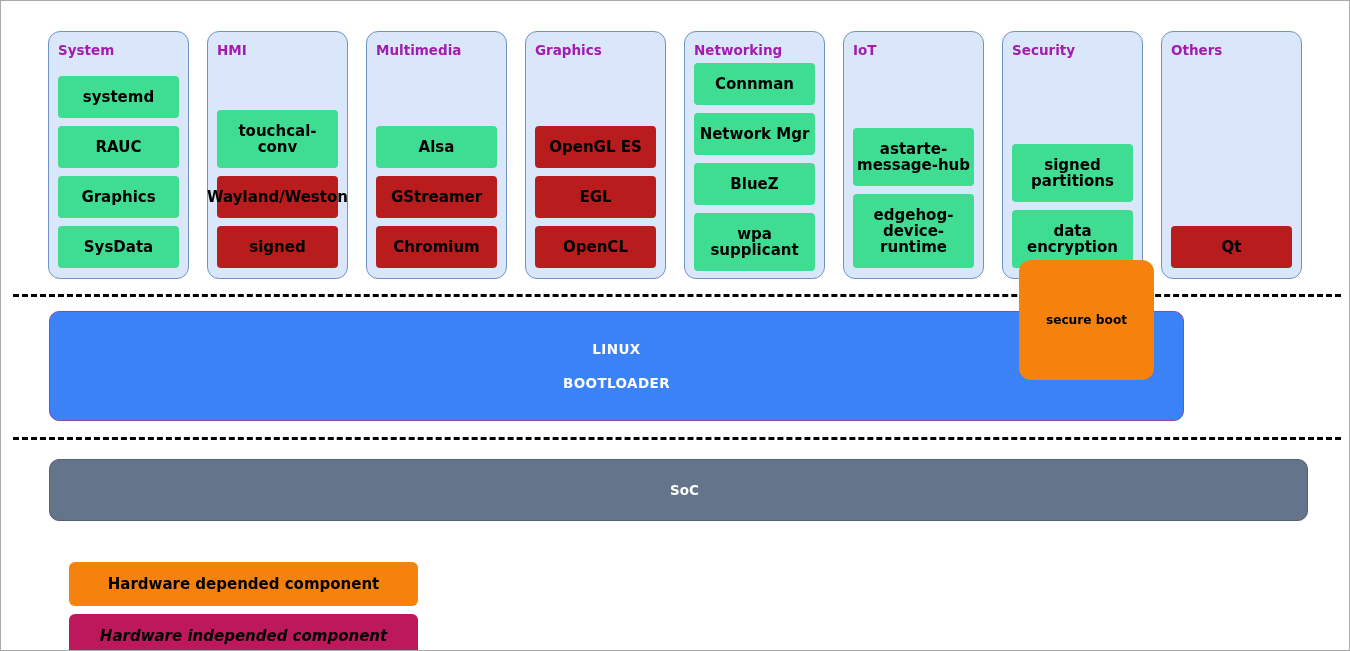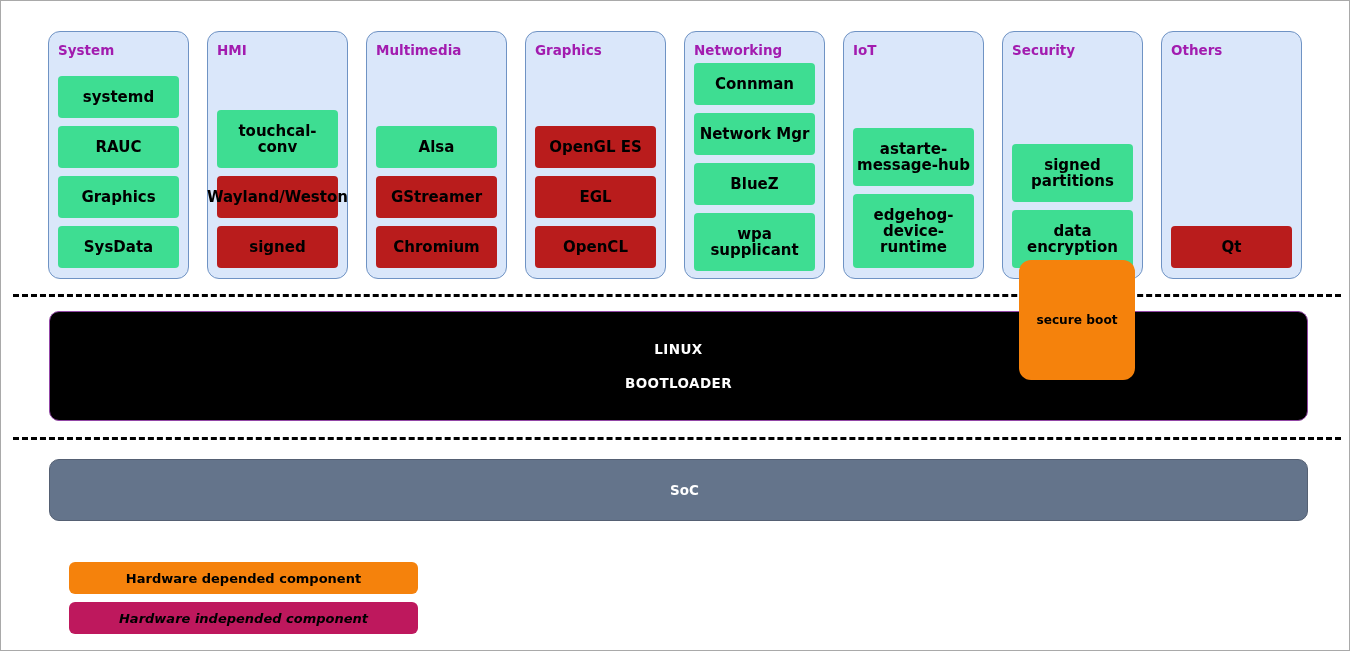--- a/index.html
+++ b/index.html
@@ -72,40 +72,40 @@
     height: 0;
     border-top: 3px dashed #000;
   }
   #dashed-top    { top: 293px; }
   #dashed-bottom { top: 436px; }
 
   
   #bootloader {
     position: absolute;
     left: 48px; top: 310px;
-    width: 1259px; height: 110px;
-    background: #000000;
+    width: 1135px; height: 110px;
+    background: #3b82f6;
     border: 1px solid #9246a6;
     border-radius: 10px;
     display: flex;
     flex-direction: column;
     align-items: center;
     justify-content: center;
     gap: 18px;
     color: #ffffff;
     font-size: 13.5px;
     font-weight: bold;
     letter-spacing: 0.4px;
   }
 
   
   #secure-boot {
     position: absolute;
     left: 1018px; top: 259px;
-    width: 116px; height: 120px;
+    width: 135px; height: 120px;
     background: #f5820c;
     border-radius: 12px;
     display: flex;
     align-items: center;
     justify-content: center;
     font-size: 12.2px;
     font-weight: bold;
     color: #000;
     text-align: center;
     z-index: 5;
@@ -131,26 +131,26 @@
   
   #legend {
     position: absolute;
     left: 68px; top: 561px;
     width: 349px;
     display: flex;
     flex-direction: column;
     gap: 8px;
   }
   .legend-chip {
-    height: 32px;
+    height: 44px;
     border-radius: 6px;
     display: flex;
     align-items: center;
     justify-content: center;
-    font-size: 13px;
+    font-size: 15px;
     font-weight: bold;
     color: #000;
   }
   .legend-chip.hw-dep   { background: #f5820c; }
   .legend-chip.hw-indep { background: #be185d; font-style: italic; }
 </style>
 </head>
 <body>
 
 <div id="canvas">

